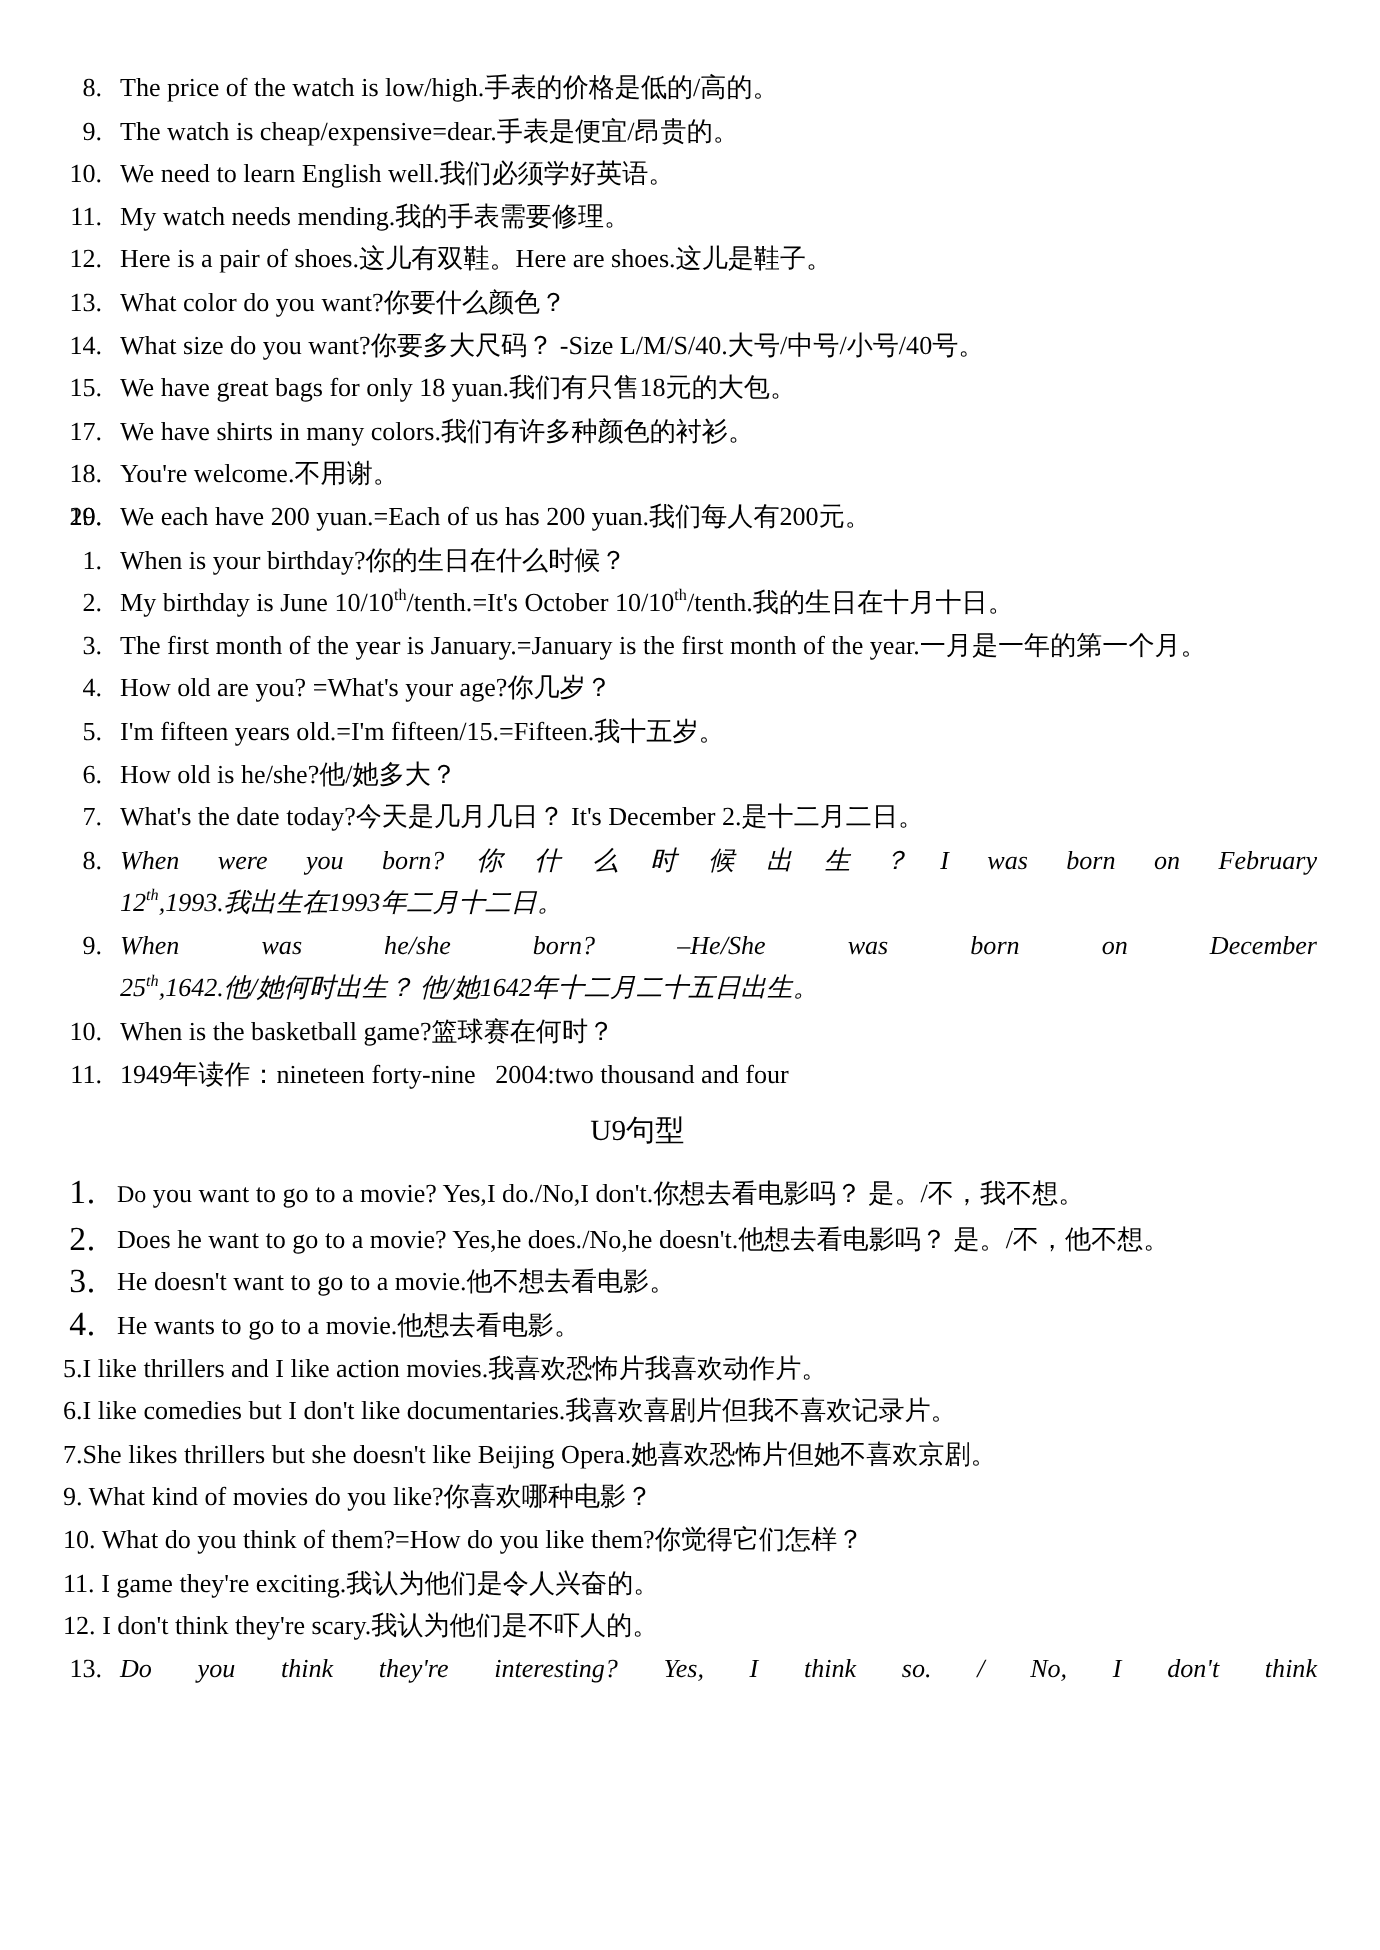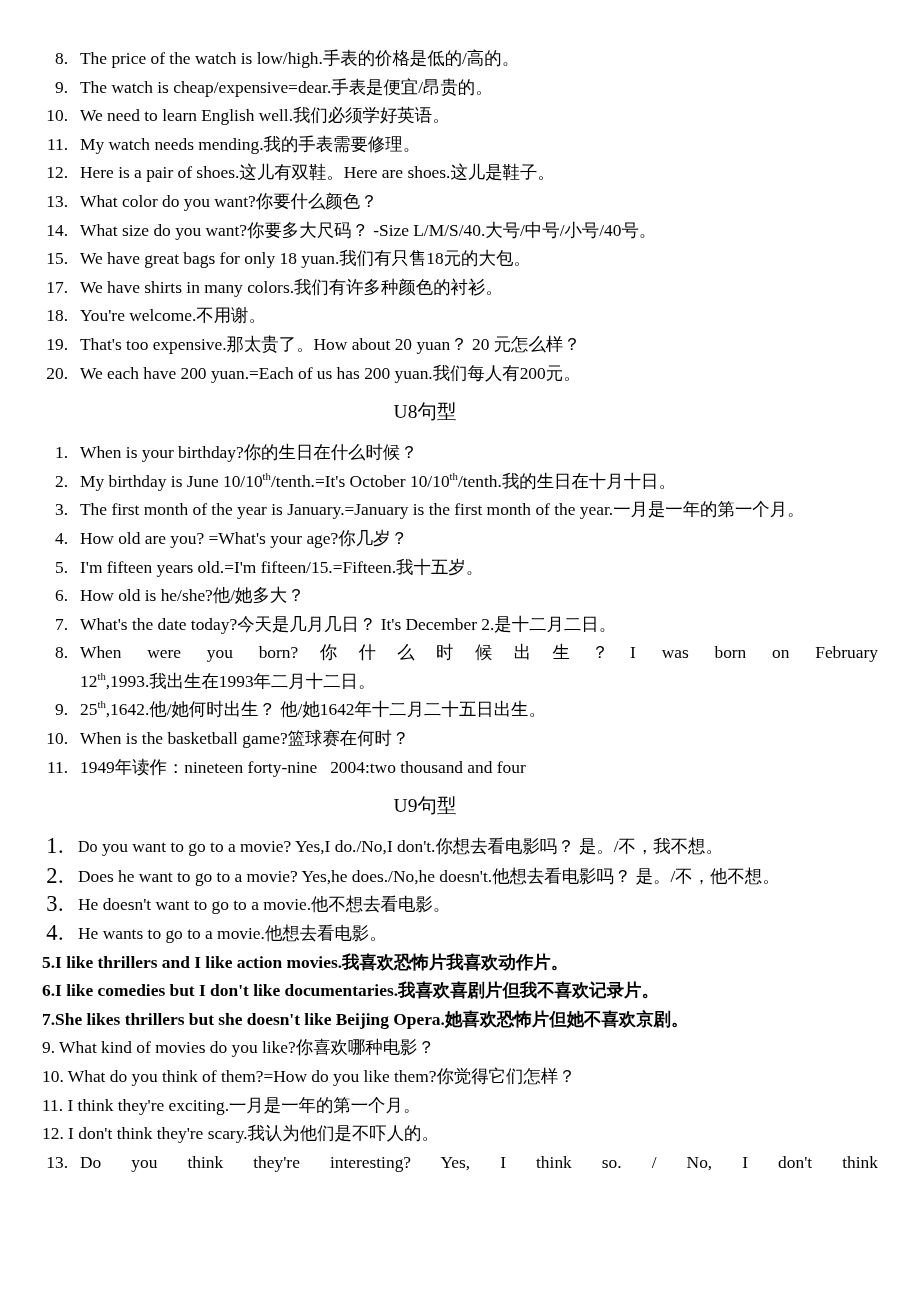--- a/index.html
+++ b/index.html
@@ -50,20 +50,21 @@
 
   
   .row.just {
     white-space: normal;
   }
   .row.just .txt {
     display: block;
     text-align: justify;
     text-align-last: justify;
     line-height: 28.6px;
+    font-style: italic;
   }
   .row.just .txt .tail {
     display: block;
     text-align: center;
     text-align-last: left;
   }
 
   
   .subline {
     padding-left: 38px;
@@ -95,21 +96,20 @@
   }
   .u9 .row.big .lead {
     font-size: 16px;
   }
   
   .row.flush {
     padding-left: 0;
     font-size: 17.4px;
     line-height: 28.6px;
     white-space: nowrap;
-    font-weight: bold;
   }
   .row.flush > .num {
     position: static;
     width: auto;
     text-align: left;
   }
   
   .row.tight {
     padding-left: 0;
     font-size: 17.4px;
@@ -159,28 +159,27 @@
     <div class="row">
       <span class="num">15.</span><span class="txt">We have great bags for only 18 yuan.我们有只售18元的大包。</span>
     </div>
     <div class="row">
       <span class="num">17.</span><span class="txt">We have shirts in many colors.我们有许多种颜色的衬衫。</span>
     </div>
     <div class="row">
       <span class="num">18.</span><span class="txt">You're welcome.不用谢。</span>
     </div>
     <div class="row">
-      <span class="num">19.</span><span class="txt">That's too expensive.那太贵了。How about 20 yuan？ 20 元怎么样？</span>
+      <span class="num">19.</span>
     </div>
     <div class="row">
       <span class="num">20.</span><span class="txt">We each have 200 yuan.=Each of us has 200 yuan.我们每人有200元。</span>
     </div>
   </div>
 
-  <div class="heading">U8句型</div>
 
   <div class="list">
     <div class="row">
       <span class="num">1.</span><span class="txt">When is your birthday?你的生日在什么时候？</span>
     </div>
 
     <div class="row">
       <span class="num">2.</span><span class="txt"><span>My birthday is June 10/10</span><sup>th</sup><span>/tenth.=It's October 10/10</span><sup>th</sup><span>/tenth.我的生日在十月十日。</span></span>
     </div>
 
@@ -200,21 +199,21 @@
       <span class="num">7.</span><span class="txt">What's the date today?今天是几月几日？  It's December 2.是十二月二日。</span>
     </div>
 
     <div class="row just">
       <span class="num">8.</span>
         <span class="txt"><span>When were you born?你什么时候出生？I was born on February</span><span class="tail"><span>12</span><sup>th</sup><span>,1993.我出生在1993年二月十二日。</span></span></span>
     </div>
 
     <div class="row just">
       <span class="num">9.</span>
-        <span class="txt"><span class="tail"><span>25</span><sup>th</sup><span>,1642.他/她何时出生？ 他/她1642年十二月二十五日出生。</span></span></span>
+        <span class="txt"><span>When was he/she born? –He/She was born on December</span><span class="tail"><span>25</span><sup>th</sup><span>,1642.他/她何时出生？ 他/她1642年十二月二十五日出生。</span></span></span>
     </div>
 
     <div class="row">
       <span class="num">10.</span><span class="txt">When is the basketball game?篮球赛在何时？</span>
     </div>
     <div class="row">
       <span class="num">11.</span><span class="txt sp">1949年读作：nineteen forty-nine   2004:two thousand and four</span>
     </div>
   </div>
 
@@ -245,21 +244,21 @@
       <span class="num">7.</span><span class="txt">She likes thrillers but she doesn't like Beijing Opera.她喜欢恐怖片但她不喜欢京剧。</span>
     </div>
 
     <div class="row tight">
       <span class="num">9.</span><span class="txt sp"> What kind of movies do you like?你喜欢哪种电影？</span>
     </div>
     <div class="row tight">
       <span class="num">10.</span><span class="txt sp"> What do you think of them?=How do you like them?你觉得它们怎样？</span>
     </div>
     <div class="row tight">
-      <span class="num">11.</span><span class="txt sp"> I think they're exciting.一月是一年的第一个月。</span>
+      <span class="num">11.</span><span class="txt sp"> I game they're exciting.我认为他们是令人兴奋的。</span>
     </div>
     <div class="row tight">
       <span class="num">12.</span><span class="txt sp"> I don't think they're scary.我认为他们是不吓人的。</span>
     </div>
 
     <div class="row just">
       <span class="num">13.</span>
         <span class="txt"><span>Do you think they're interesting? Yes, I think so. / No, I don't think</span></span>
     </div>
 

